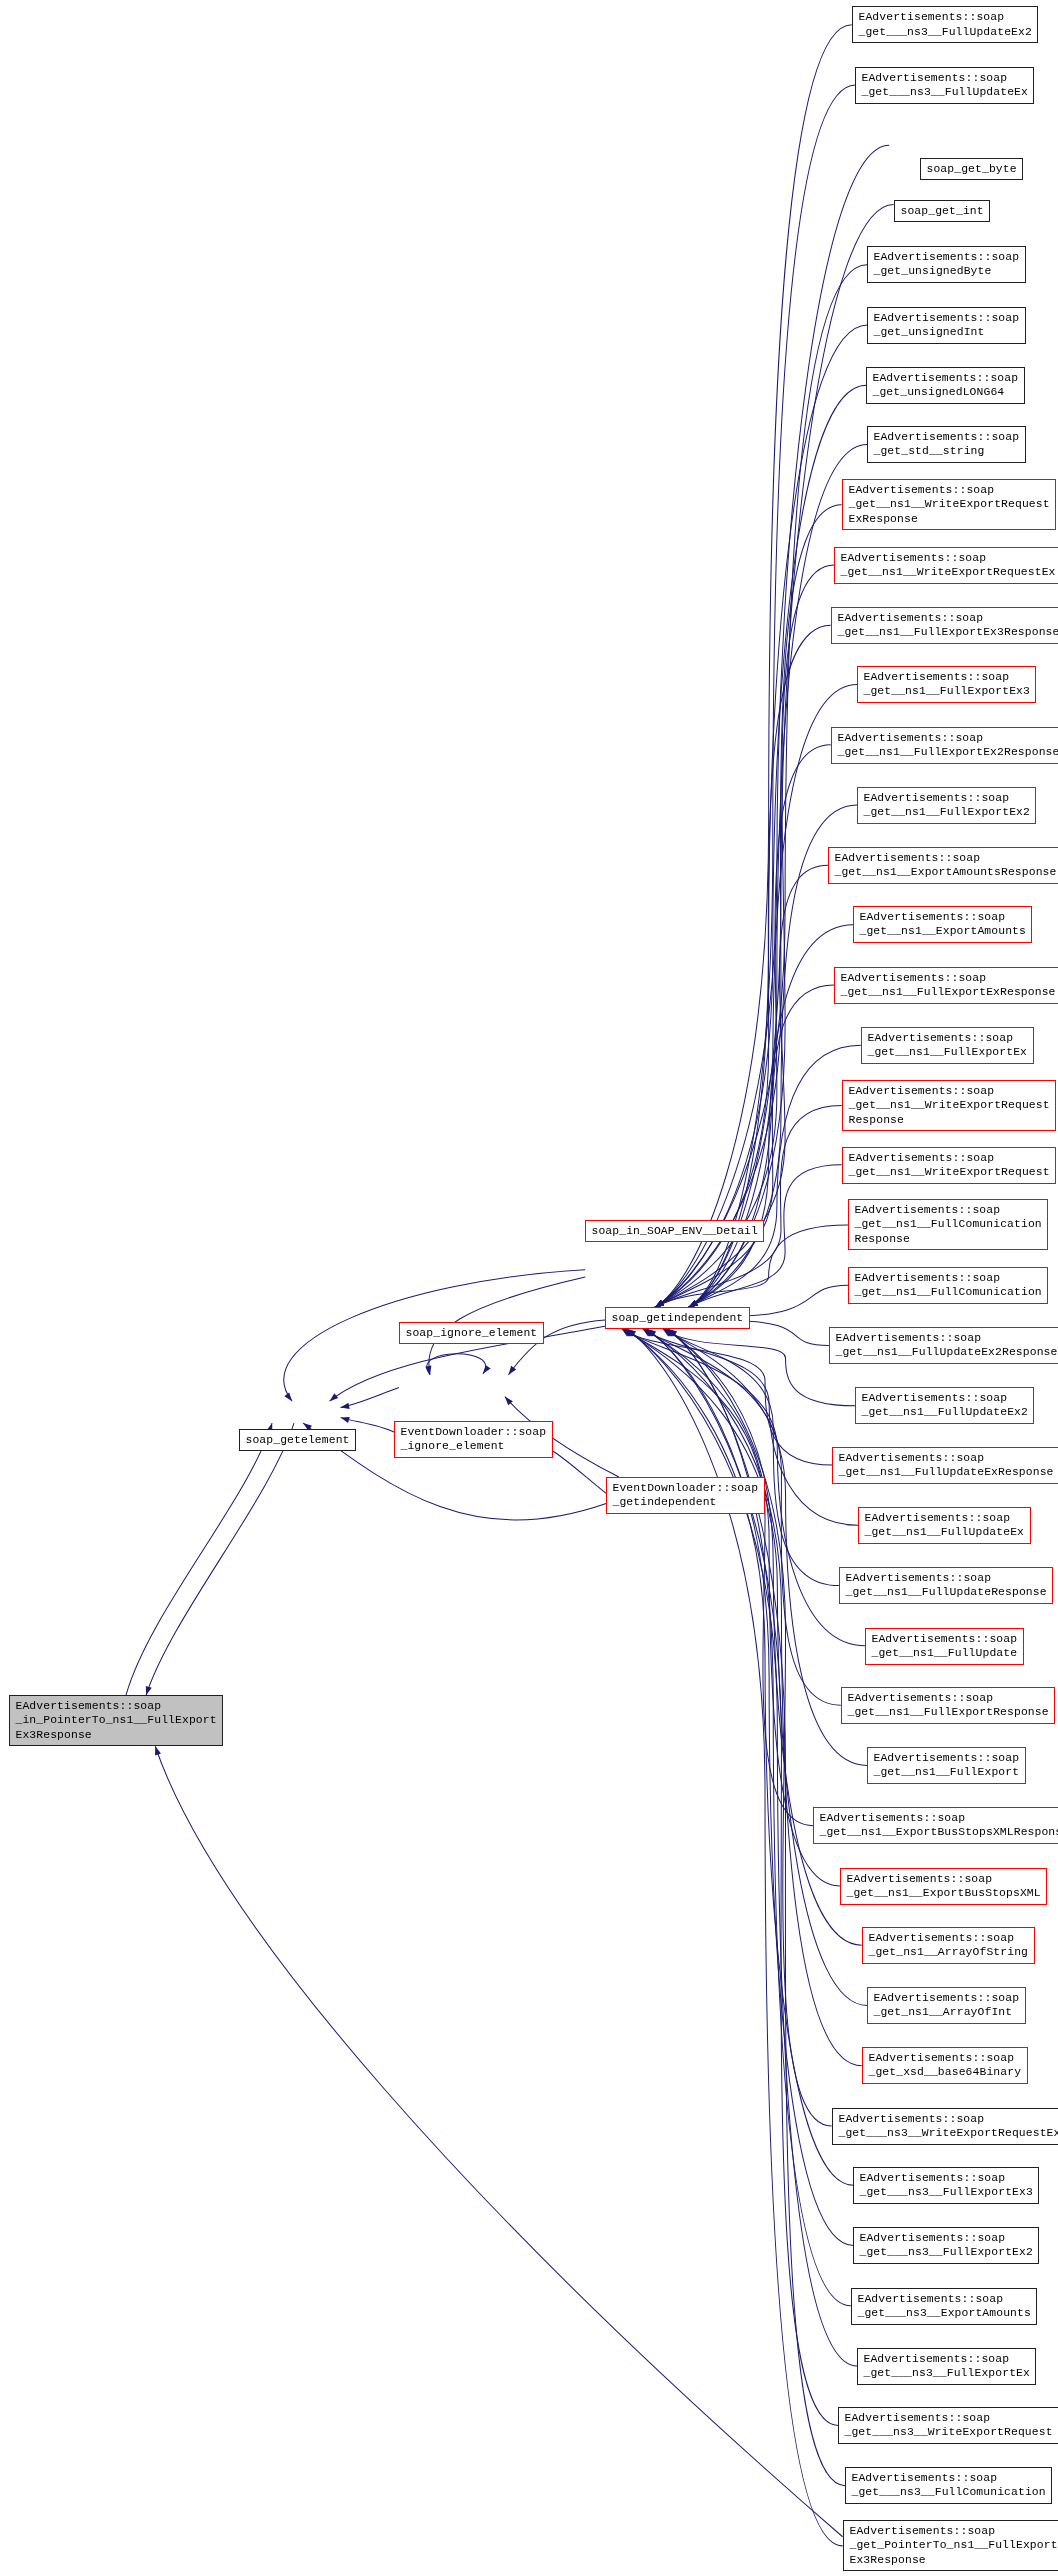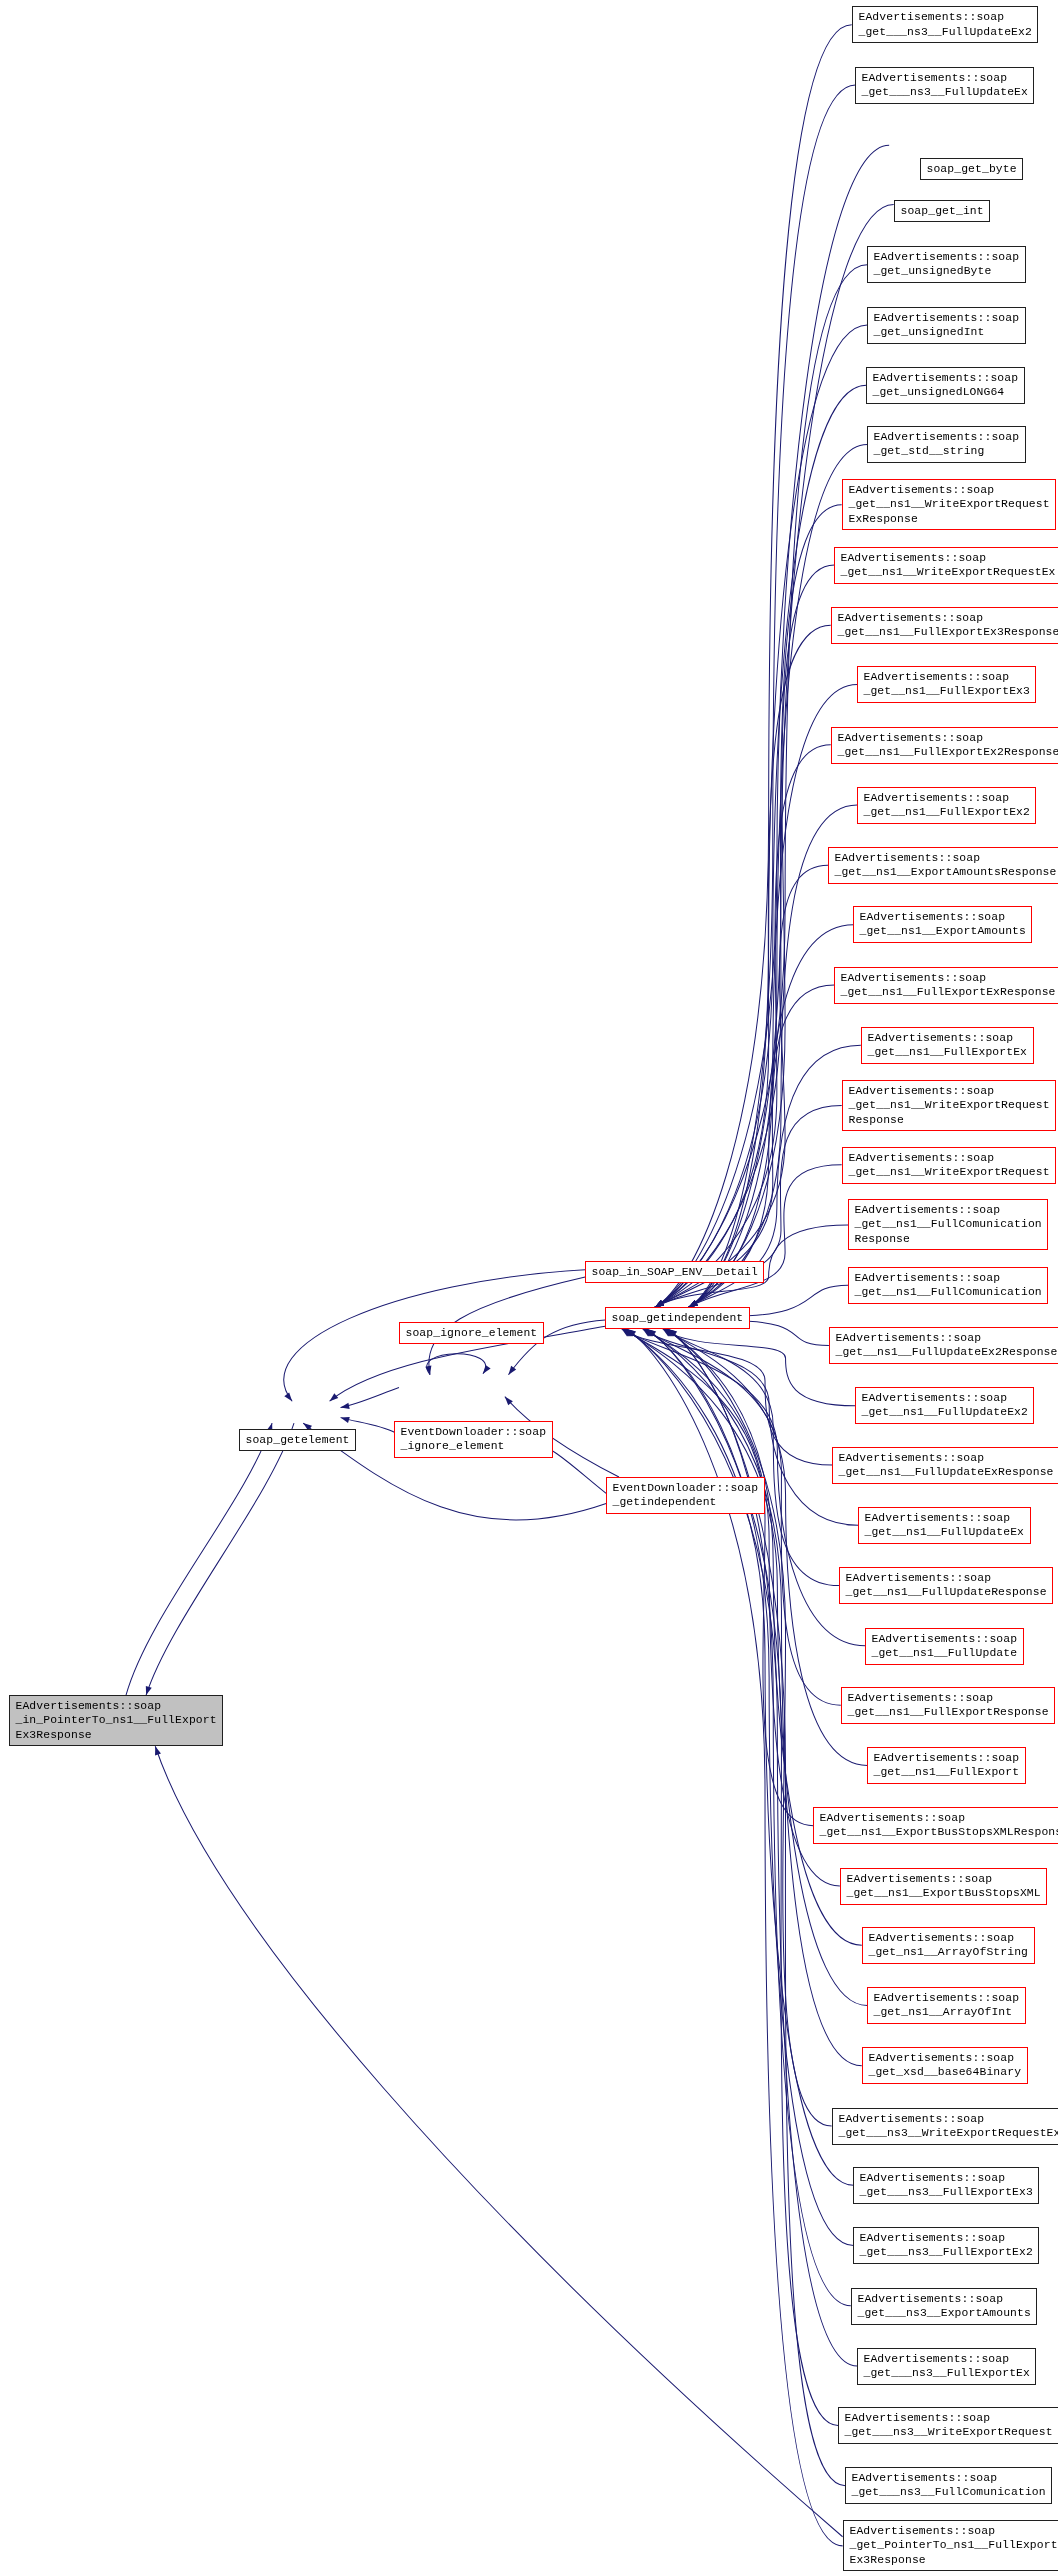--- a/index.html
+++ b/index.html
@@ -135,21 +135,21 @@
       <path d="M923.0,2779.0 C520.0,2430.0 235.0,2105.0 170.0,1913.0" class="edge"></path>
       <polygon points="170.0,1913.0 176.3,1920.9 169.8,1923.1" class="arrow"></polygon>
     </svg>
 <div class="node gray" style="left: 9px; top: 1695px;">EAdvertisements::soap
 _in_PointerTo_ns1__FullExport
 Ex3Response</div>
     <div class="node black" style="left: 239px; top: 1401px; margin-top: 28px;">soap_getelement</div>
     <div class="node red" style="left: 399px; top: 1322px;">soap_ignore_element</div>
     <div class="node red" style="left: 394px; top: 1421px;">EventDownloader::soap
 _ignore_element</div>
-    <div class="node red" style="left: 585px; top: 1261px;">soap_in_SOAP_ENV__Detail</div>
+    <div class="node red" style="left: 585px; top: 1220px;">soap_in_SOAP_ENV__Detail</div>
     <div class="node red" style="left: 605px; top: 1307px;">soap_getindependent</div>
     <div class="node red" style="left: 606px; top: 1477px;">EventDownloader::soap
 _getindependent</div>
     <div class="node black" style="left: 852px; top: 6.4px;">EAdvertisements::soap
 _get___ns3__FullUpdateEx2</div>
     <div class="node black" style="left: 855px; top: 67px;">EAdvertisements::soap
 _get___ns3__FullUpdateEx</div>
     <div class="node black" style="left: 920px; top: 134px; margin-top: 24px;">soap_get_byte</div>
     <div class="node black" style="left: 894px; top: 200px;">soap_get_int</div>
     <div class="node black" style="left: 867px; top: 246px;">EAdvertisements::soap

